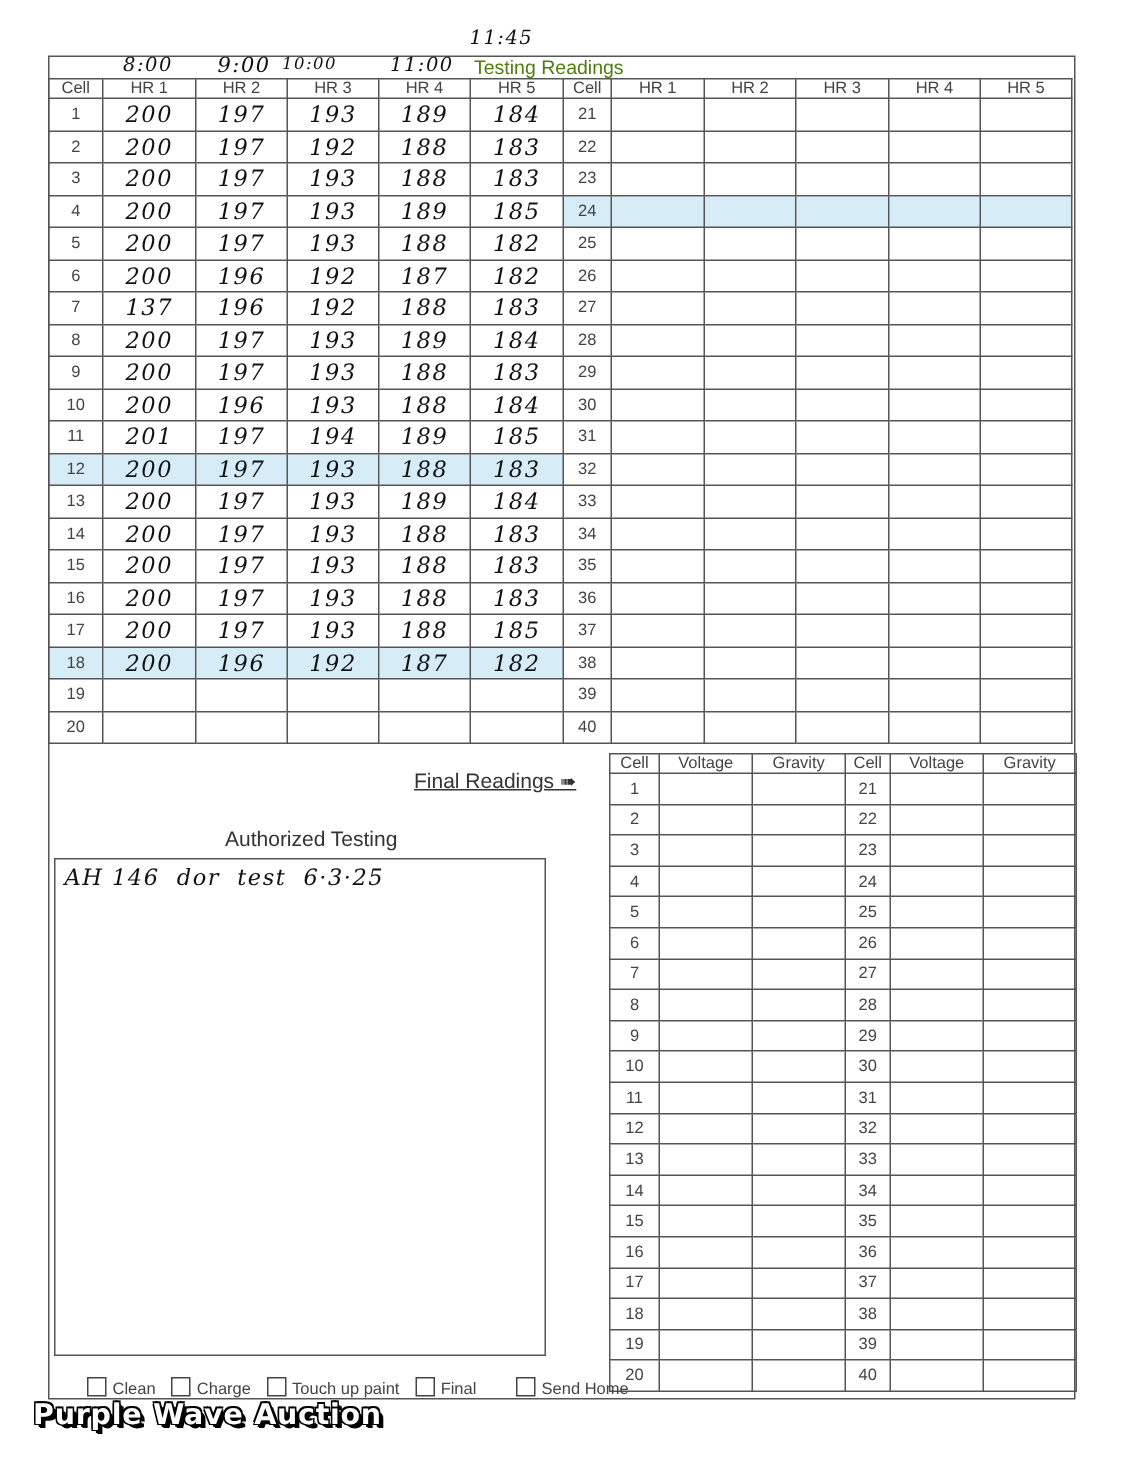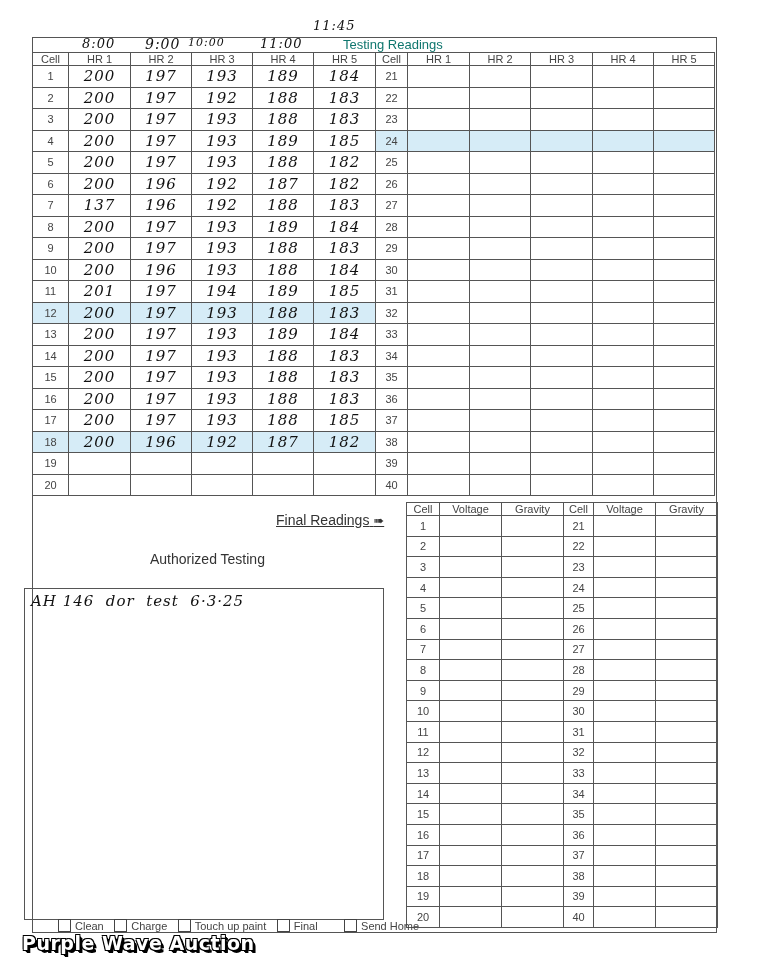--- a/index.html
+++ b/index.html
@@ -6,37 +6,37 @@
   body{width:758px;height:977px;position:relative;overflow:hidden;font-family:"Liberation Sans",sans-serif;color:#333;}
   .abs{position:absolute;}
   table{border-collapse:collapse;table-layout:fixed;}
   td,th{border:1px solid #555;padding:0;text-align:center;font-weight:normal;font-size:11px;color:#444;overflow:hidden;white-space:nowrap;}
   .hw{font-family:"DejaVu Serif",serif;font-style:italic;font-size:15px;color:#111;letter-spacing:1px;}
   #main-frame{left:32px;top:37px;width:685px;height:896px;border:1px solid #555;box-sizing:border-box;}
   #top-table{left:32px;top:52px;}
   #top-table td{height:20.5px;}
   #final-table{left:406px;top:502px;}
   #final-table td{height:19.6px;}
-  .repairs-box{left:24px;top:572px;width:360px;height:332px;border:1px solid #555;box-sizing:border-box;margin-top:16px;}
+  .repairs-box{left:36px;top:572px;width:328px;height:332px;border:1px solid #555;box-sizing:border-box;}
   .checkbox{display:inline-block;width:11px;height:11px;border:1px solid #444;vertical-align:-2px;margin-right:4px;}
   .check-item{margin-right:6px;font-size:11px;color:#444;}
   .brand{left:22px;top:932px;font-family:"DejaVu Sans",sans-serif;font-weight:bold;font-size:19px;color:#fff;letter-spacing:0.5px;
     text-shadow:2px 2px 0 #000,-1px -1px 0 #000,1px -1px 0 #000,-1px 1px 0 #000,1px 1px 0 #000,3px 3px 0 #000;}
 </style>
 </head>
 <body>
 
 <div id="main-frame" class="abs"></div>
 
 <div class="abs hw" style="left:82px;top:36px;font-size:13px;">8:00</div>
 <div class="abs hw" style="left:145px;top:36px;font-size:14px;font-style:italic;">9:00</div>
 <div class="abs hw" style="left:188px;top:36px;font-size:11px;">10:00</div>
 <div class="abs hw" style="left:260px;top:36px;font-size:13px;">11:00</div>
 <div class="abs hw" style="left:313px;top:18px;font-size:13px;">11:45</div>
-<div class="abs" style="left:343px;top:37px;font-size:13px;color:#0f766e;">Testing Readings</div>
+<div class="abs" style="left:316px;top:37px;font-size:13px;color:#4d7c0f;">Testing Readings</div>
 
 <table id="top-table" class="abs">
   <colgroup>
     <col style="width:36px">
       <col style="width:62px">
       <col style="width:61px">
       <col style="width:61px">
       <col style="width:61px">
       <col style="width:62px">
     <col style="width:32px">

